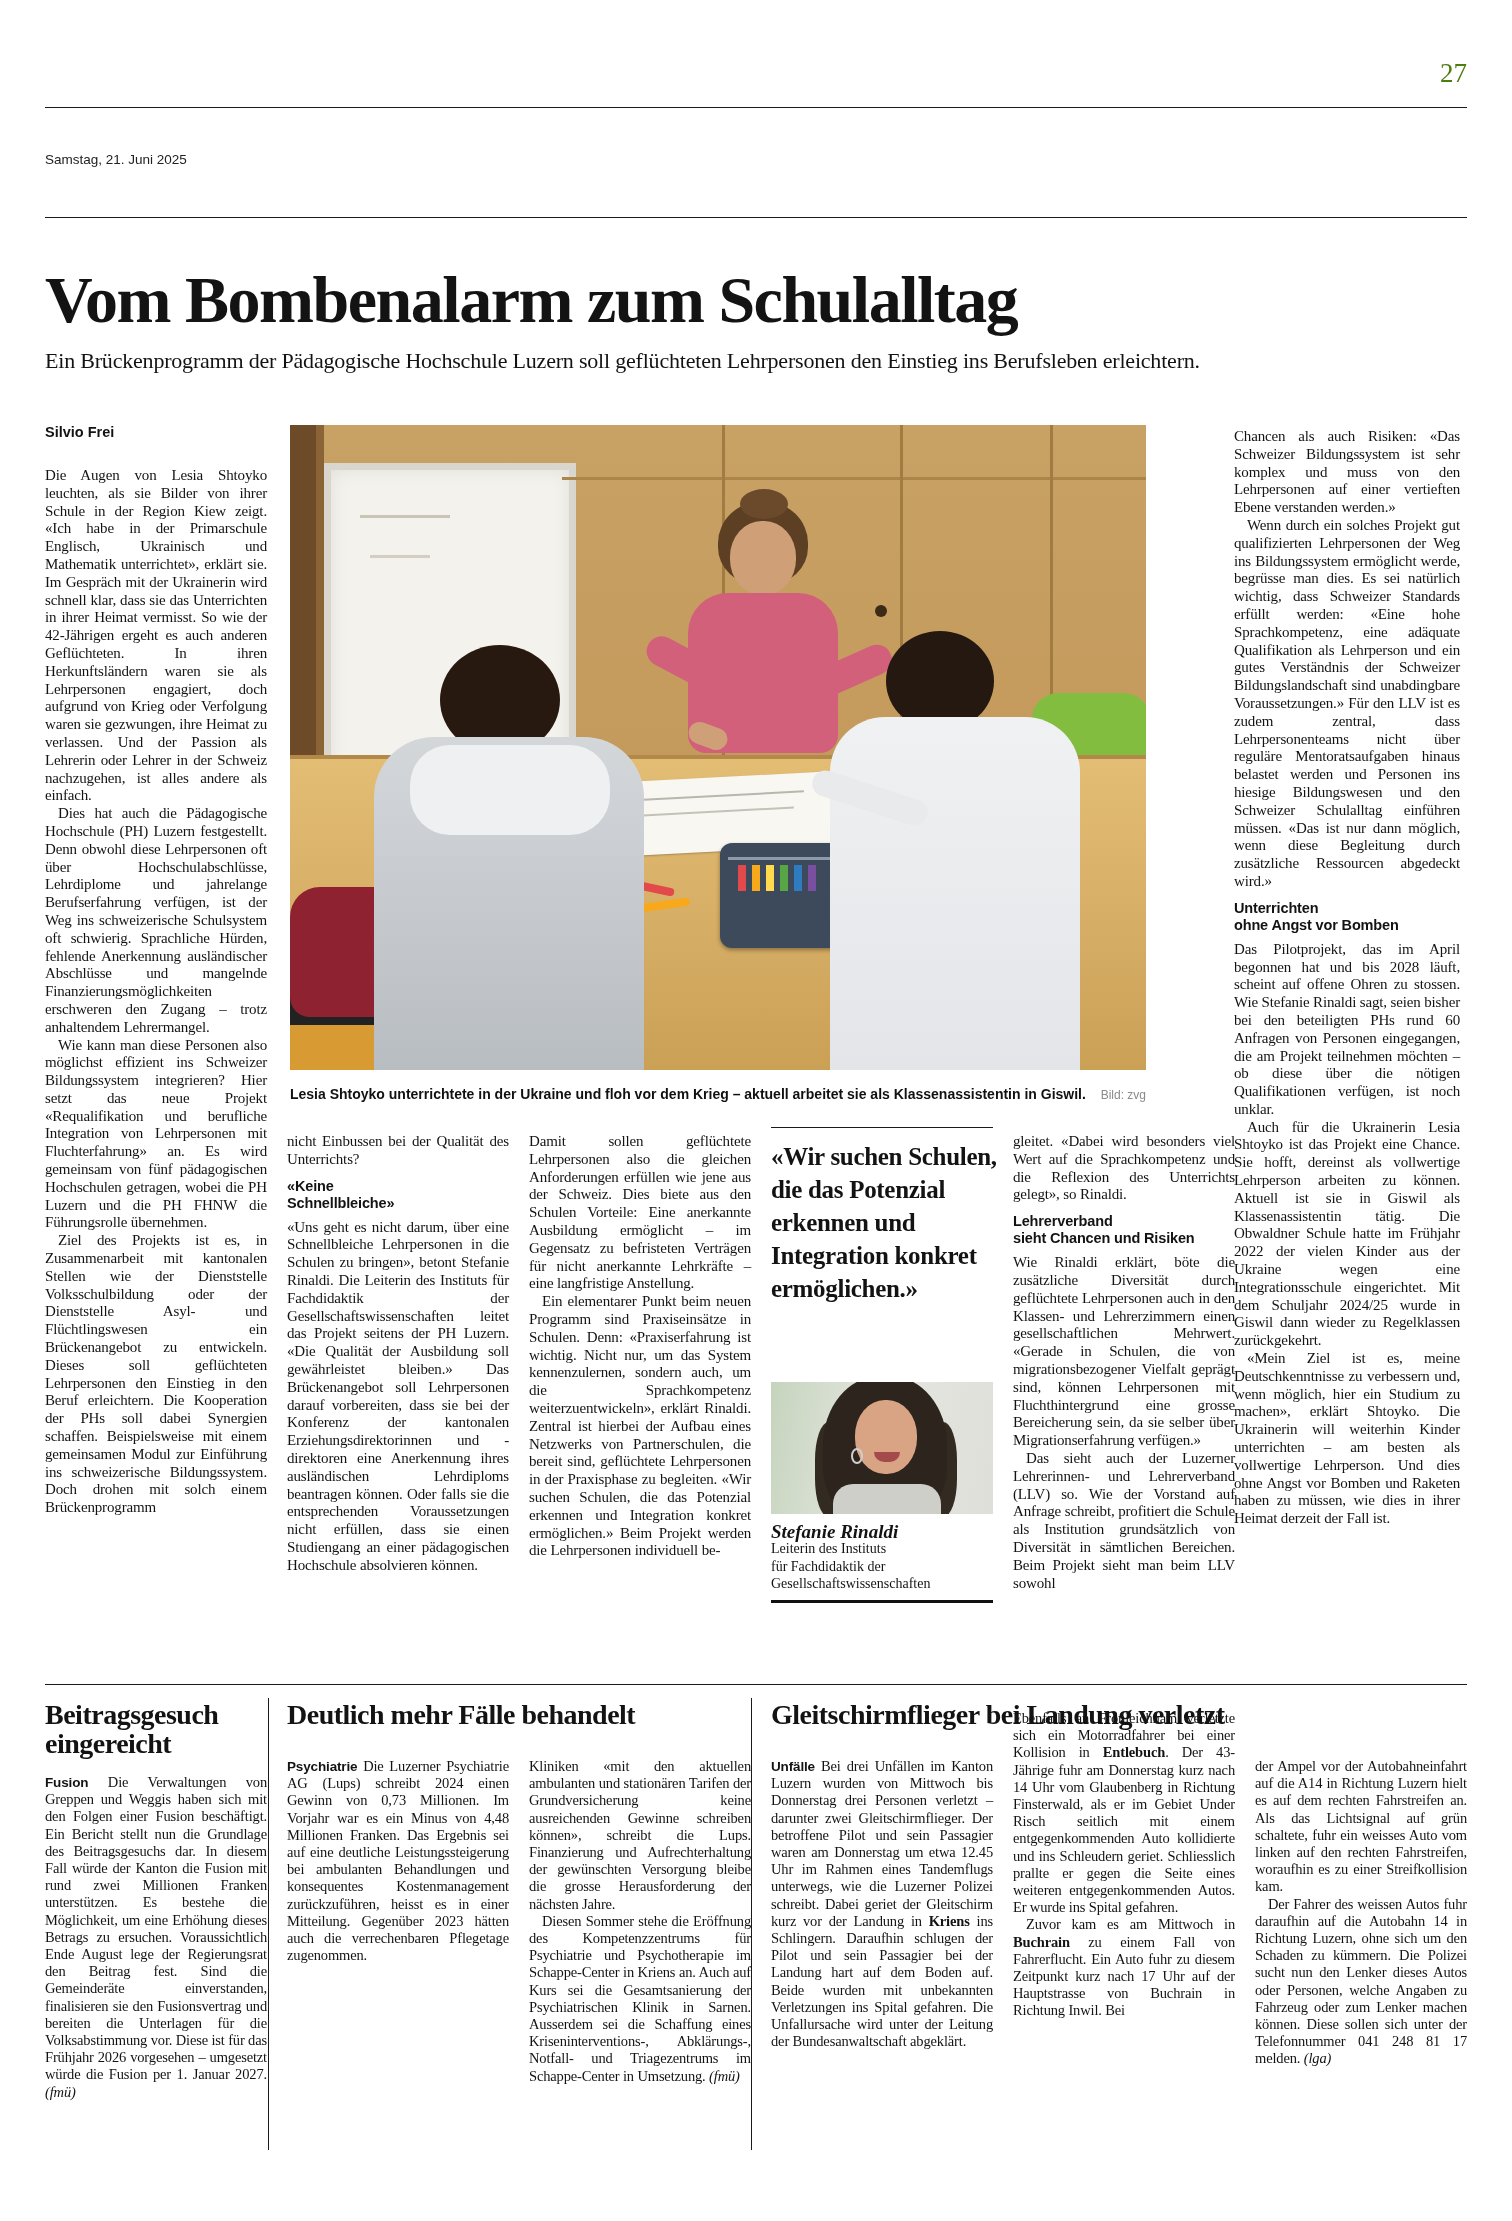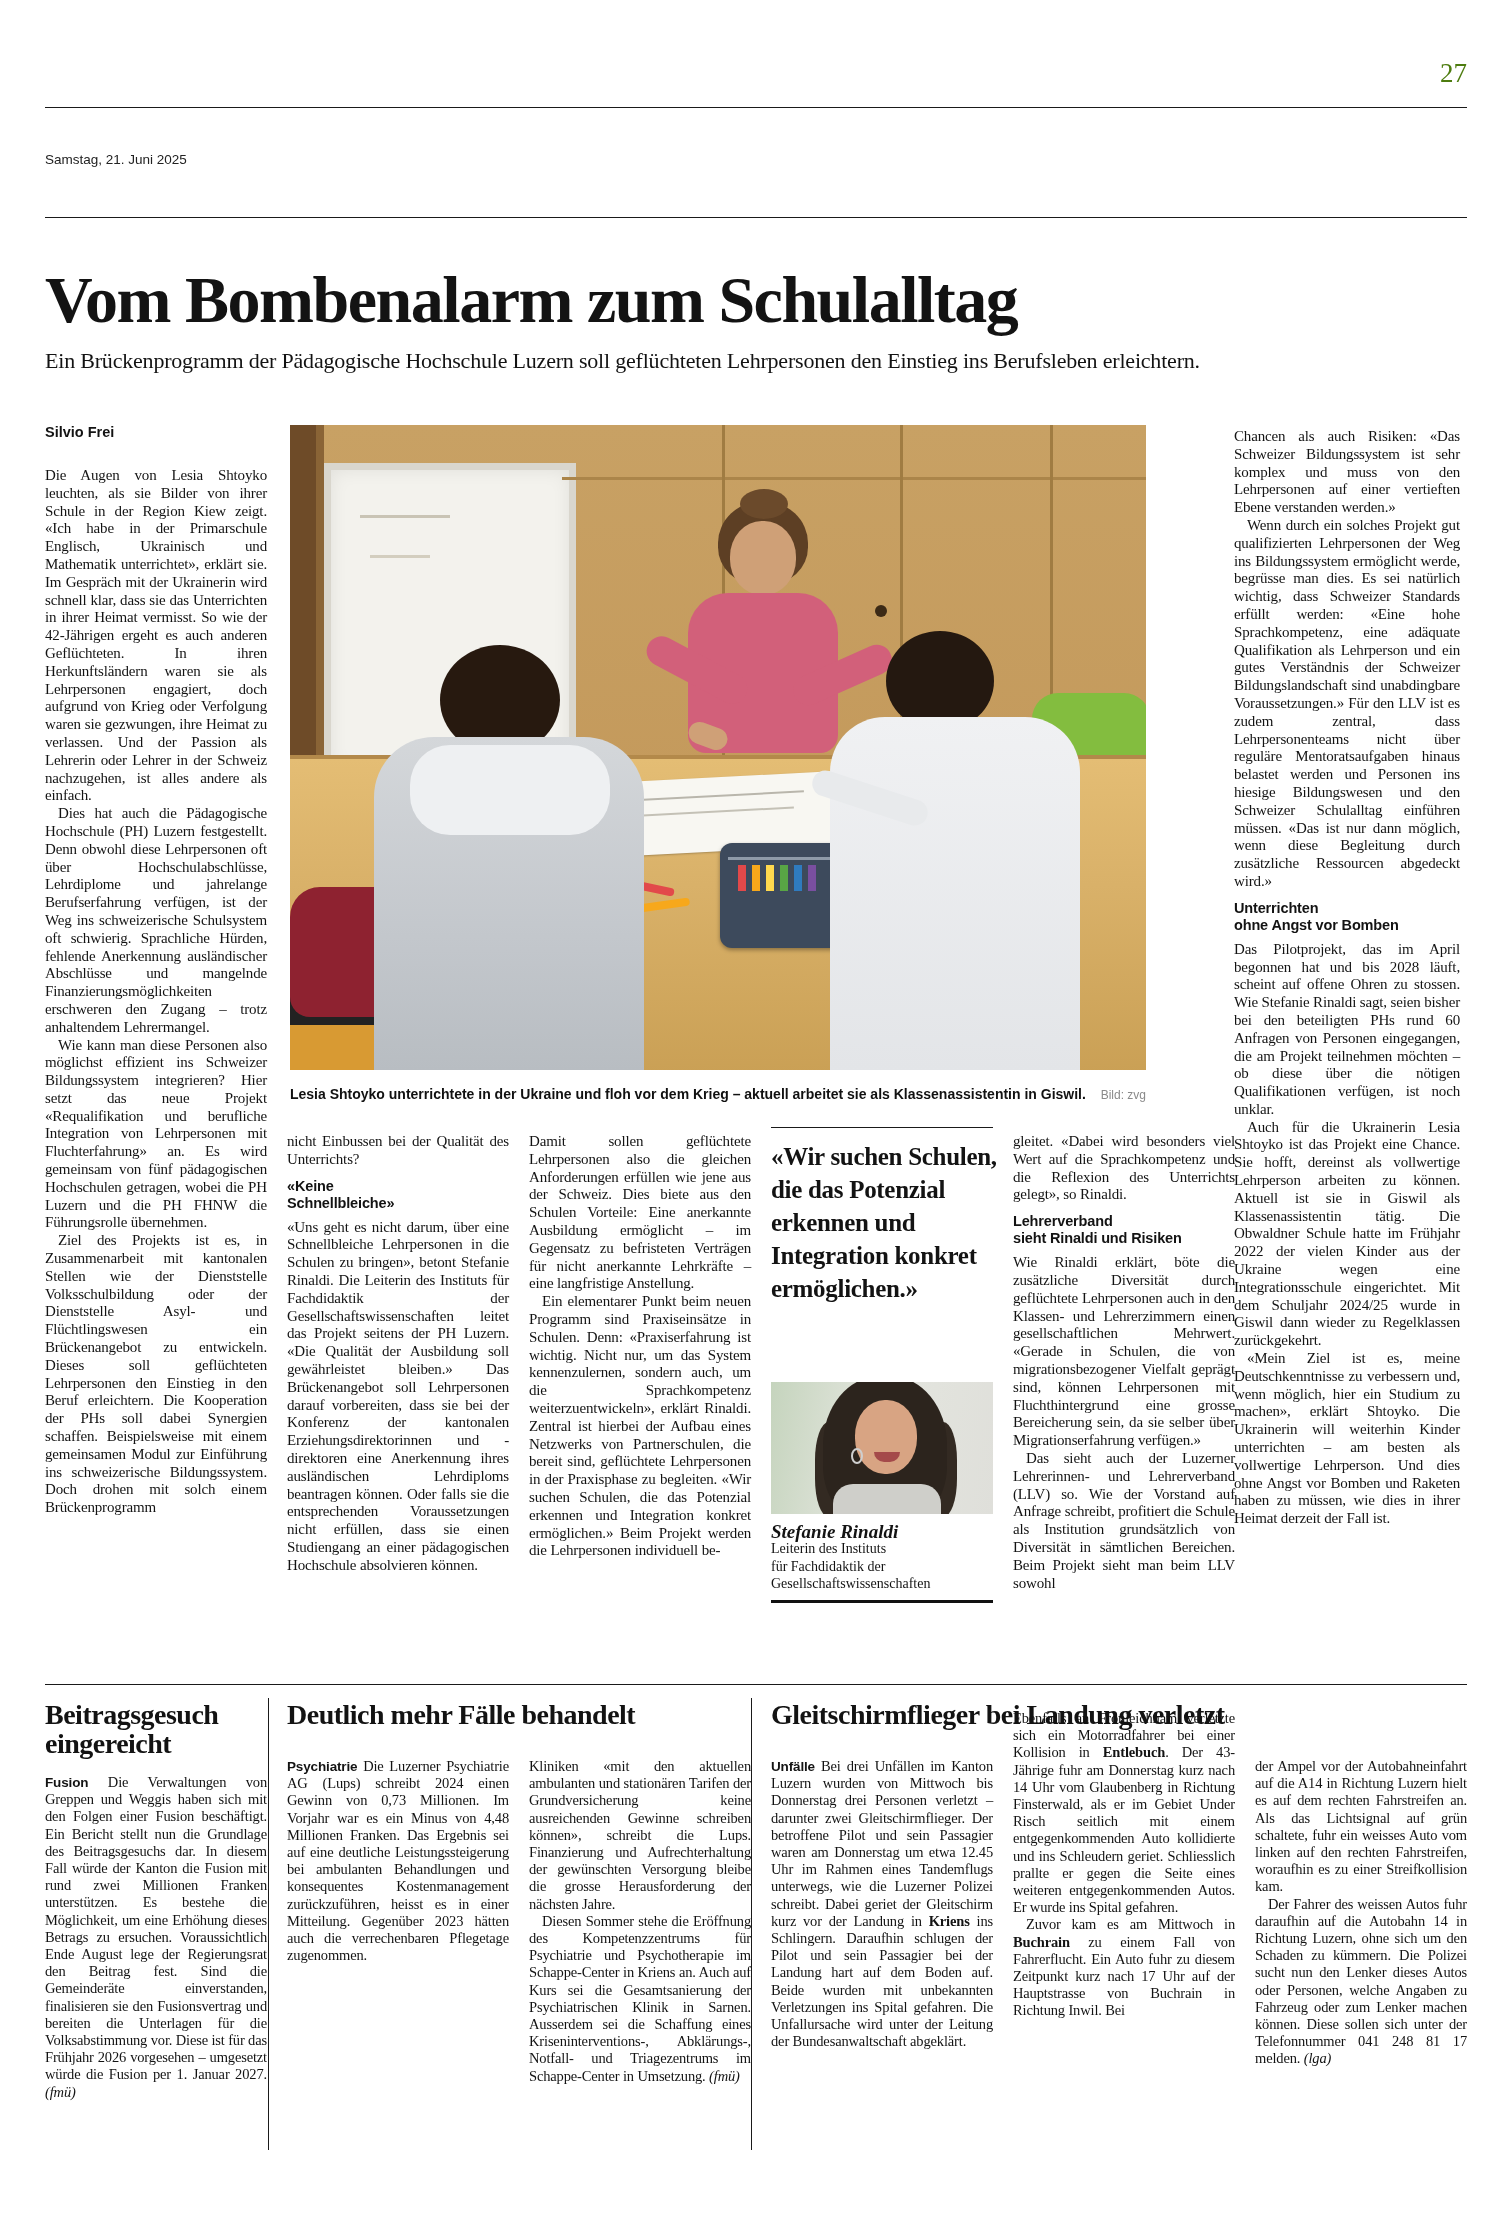--- a/index.html
+++ b/index.html
@@ -210,21 +210,21 @@
   </div>
   <div class="abs portrait-name" style="left:771px; top:1521px; width:222px;">Stefanie Rinaldi</div>
   <div class="abs portrait-role" style="left:771px; top:1540px; width:222px;">Leiterin des Instituts
 für Fachdidaktik der
 Gesellschaftswissenschaften</div>
   <div class="abs" style="left:771px; width:222px; top:1600px; height:3px; background:#111;"></div>
 
   <div class="abs body-col" style="left:1013px; top:1133px; width:222px;">
     <p>gleitet. «Dabei wird besonders viel Wert auf die Sprachkompetenz und die Reflexion des Unterrichts gelegt», so Rinaldi.</p>
     <div class="subhead">Lehrerverband
-sieht Rinaldi und Risiken</div>
+sieht Chancen und Risiken</div>
     <p>Wie Rinaldi erklärt, böte die zusätzliche Diversität durch geflüchtete Lehrpersonen auch in den Klassen- und Lehrerzimmern einen gesellschaftlichen Mehrwert. «Gerade in Schulen, die von migrationsbezogener Vielfalt geprägt sind, können Lehrpersonen mit Fluchthintergrund eine grosse Bereicherung sein, da sie selber über Migrationserfahrung verfügen.»</p>
     <p class="ind">Das sieht auch der Luzerner Lehrerinnen- und Lehrerverband (LLV) so. Wie der Vorstand auf Anfrage schreibt, profitiert die Schule als Institution grundsätzlich von Diversität in sämtlichen Bereichen. Beim Projekt sieht man beim LLV sowohl</p>
   </div>
 
   <div class="abs body-col" style="left:1234px; top:428px; width:226px;">
     <p>Chancen als auch Risiken: «Das Schweizer Bildungssystem ist sehr komplex und muss von den Lehrpersonen auf einer vertieften Ebene verstanden werden.»</p>
     <p class="ind">Wenn durch ein solches Projekt gut qualifizierten Lehrpersonen der Weg ins Bildungssystem ermöglicht werde, begrüsse man dies. Es sei natürlich wichtig, dass Schweizer Standards erfüllt werden: «Eine hohe Sprachkompetenz, eine adäquate Qualifikation als Lehrperson und ein gutes Verständnis der Schweizer Bildungslandschaft sind unabdingbare Voraussetzungen.» Für den LLV ist es zudem zentral, dass Lehrpersonenteams nicht über reguläre Mentoratsaufgaben hinaus belastet werden und Personen ins hiesige Bildungswesen und den Schweizer Schulalltag einführen müssen. «Das ist nur dann möglich, wenn diese Begleitung durch zusätzliche Ressourcen abgedeckt wird.»</p>
     <div class="subhead">Unterrichten
 ohne Angst vor Bomben</div>
     <p>Das Pilotprojekt, das im April begonnen hat und bis 2028 läuft, scheint auf offene Ohren zu stossen. Wie Stefanie Rinaldi sagt, seien bisher bei den beteiligten PHs rund 60 Anfragen von Personen eingegangen, die am Projekt teilnehmen möchten – ob diese über die nötigen Qualifikationen verfügen, ist noch unklar.</p>

